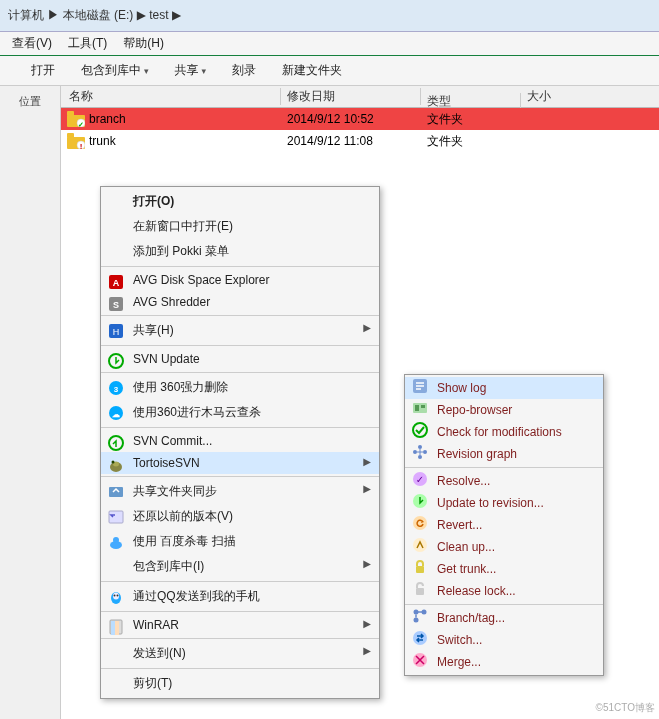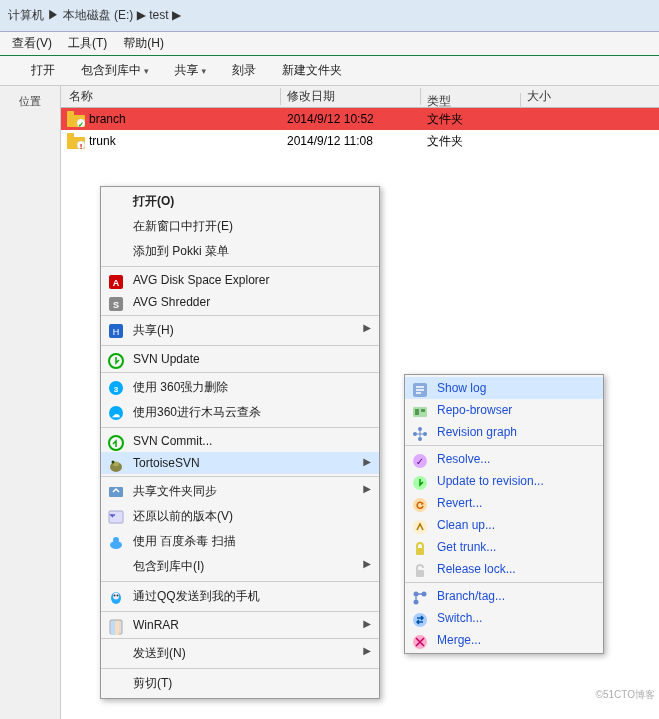--- a/index.html
+++ b/index.html
@@ -136,21 +136,21 @@
       overflow: hidden;
       white-space: nowrap;
     }
     .file-row .cell-date { width: 140px; padding-left: 6px; }
     .file-row .cell-type { width: 100px; padding-left: 6px; }
     .file-row .cell-size { width: 80px; padding-left: 6px; }
 
     
     .watermark {
       position: absolute;
-      bottom: 17px;
+      bottom: 4px;
       right: 4px;
       font-size: 10px;
       color: rgba(0,0,0,0.35);
     }
 
     
     .context-menu {
       position: absolute;
       left: 100px;
       top: 100px;
@@ -203,24 +203,24 @@
       top: 288px;
       width: 200px;
       background: #f5f5f5;
       border: 1px solid #999;
       box-shadow: 2px 2px 6px rgba(0,0,0,0.3);
       z-index: 101;
       padding: 2px 0;
     }
     .ctx-sub-item {
       display: flex;
-      align-items: flex-start;
+      align-items: flex-end;
       padding: 4px 8px 4px 32px;
       font-size: 12px;
-      color: #1d4ed8;
+      color: #7f1d1d;
       cursor: pointer;
       position: relative;
       min-height: 22px;
     }
     .ctx-sub-item.highlighted { background: #d4e9ff; }
     .ctx-sub-item .ctx-icon {
       position: absolute;
       left: 6px;
       width: 18px;
       height: 18px;
@@ -501,20 +501,29 @@
             <rect x="1" y="3" width="14" height="10" rx="1" fill="#aaddaa"></rect>
             <rect x="3" y="5" width="4" height="6" fill="#559955"></rect>
             <rect x="9" y="5" width="4" height="3" fill="#559955"></rect>
           </svg>
       </span>
       <span>Repo-browser</span>
     </div>
     <div class="ctx-sub-item">
       <span class="ctx-icon">
         <svg width="16" height="16" viewBox="0 0 16 16">
+            <circle cx="8" cy="8" r="7" fill="none" stroke="#00aa00" stroke-width="2"></circle>
+            <polyline points="4,8 7,11 12,5" fill="none" stroke="#00aa00" stroke-width="2"></polyline>
+          </svg>
+      </span>
+      <span>Check for modifications</span>
+    </div>
+    <div class="ctx-sub-item">
+      <span class="ctx-icon">
+        <svg width="16" height="16" viewBox="0 0 16 16">
             <circle cx="3" cy="8" r="2" fill="#6688cc"></circle>
             <circle cx="8" cy="3" r="2" fill="#6688cc"></circle>
             <circle cx="8" cy="13" r="2" fill="#6688cc"></circle>
             <circle cx="13" cy="8" r="2" fill="#6688cc"></circle>
             <line x1="5" y1="8" x2="11" y2="8" stroke="#6688cc" stroke-width="1"></line>
             <line x1="8" y1="5" x2="8" y2="11" stroke="#6688cc" stroke-width="1"></line>
           </svg>
       </span>
       <span>Revision graph</span>
     </div>

